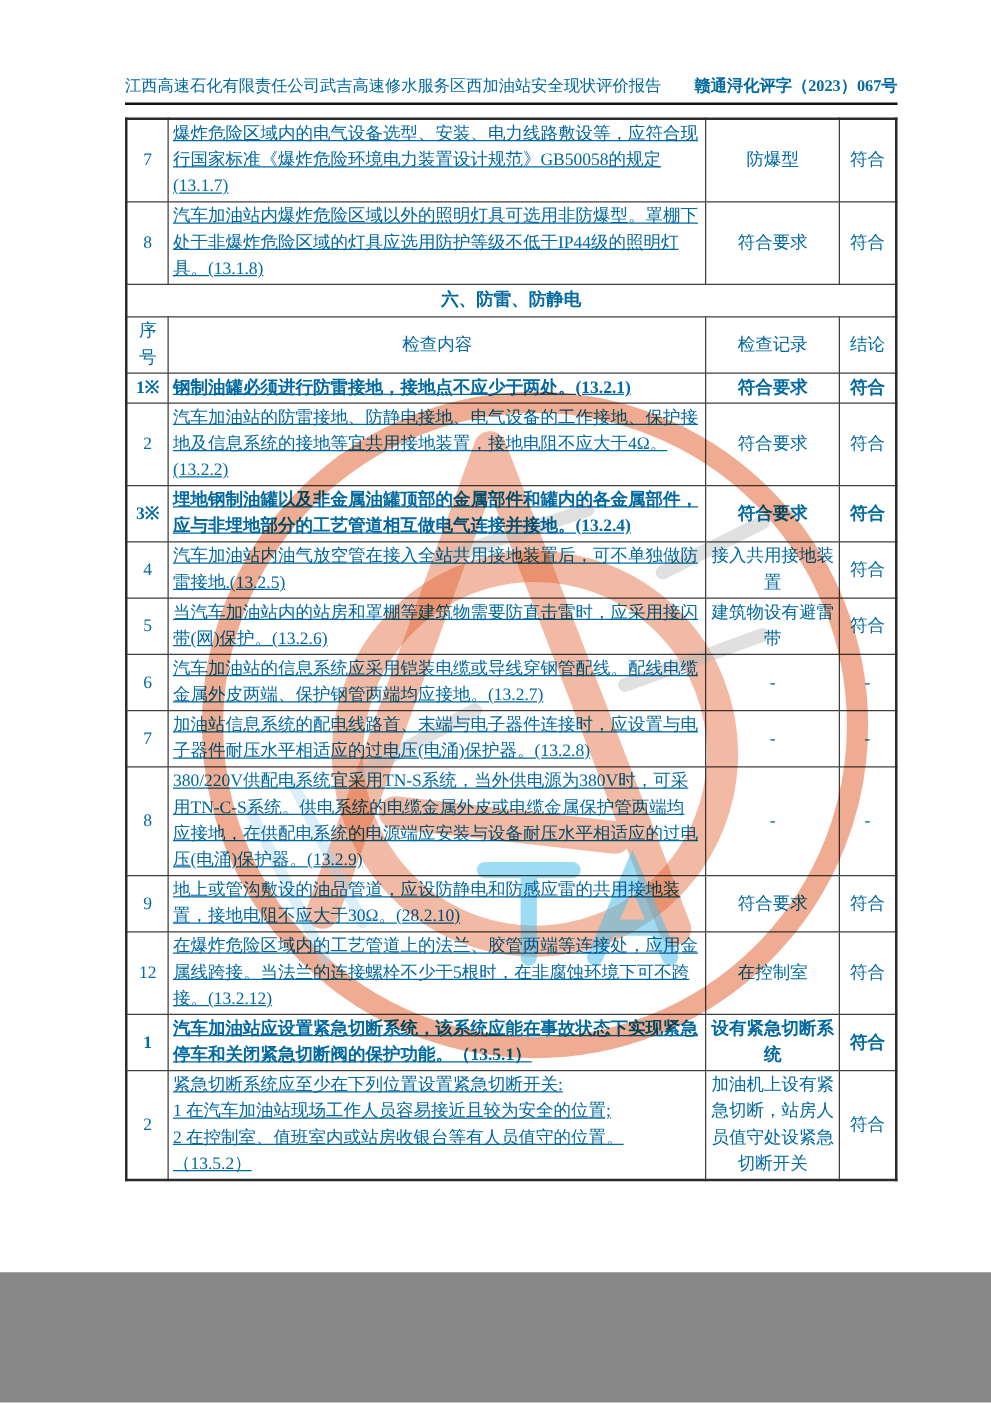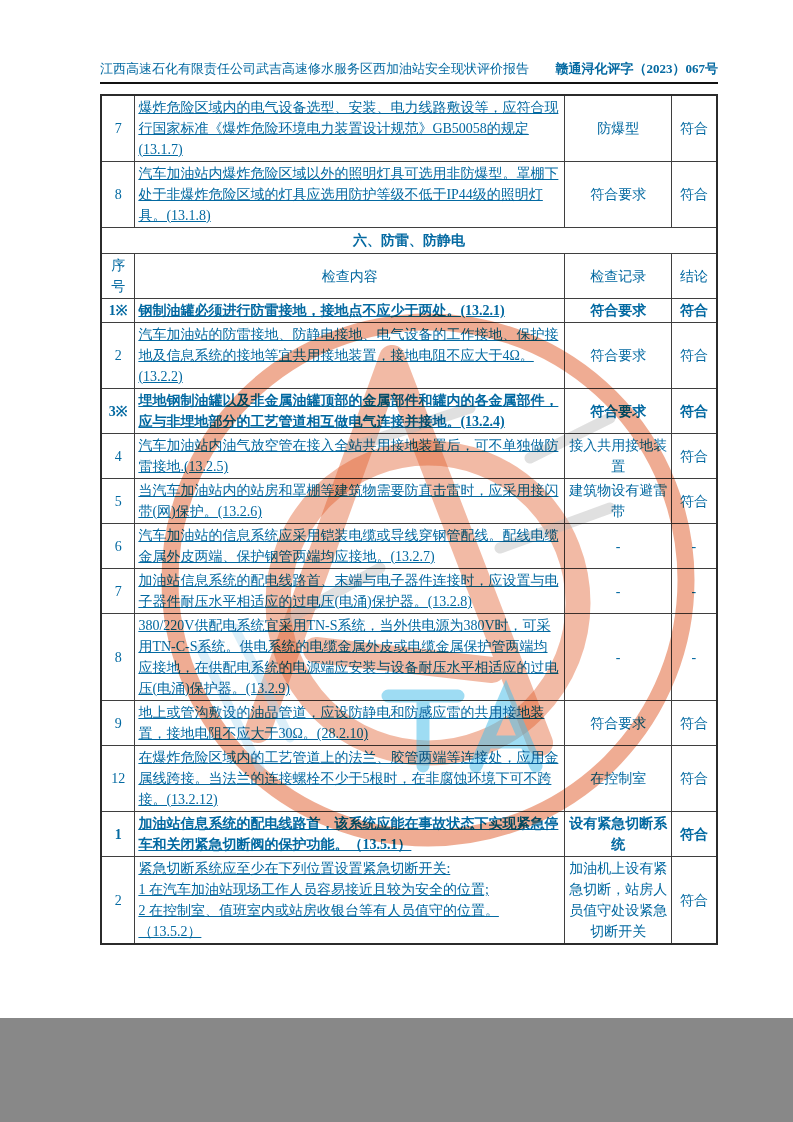--- a/index.html
+++ b/index.html
@@ -135,21 +135,21 @@
             <td class="c-result">符合</td>
           </tr>
           <tr>
             <td class="c-num">12</td>
             <td class="c-content">在爆炸危险区域内的工艺管道上的法兰、胶管两端等连接处，应用金属线跨接。当法兰的连接螺栓不少于5根时，在非腐蚀环境下可不跨接。(13.2.12)</td>
             <td class="c-record">在控制室</td>
             <td class="c-result">符合</td>
           </tr>
           <tr class="bold-row">
             <td class="c-num">1</td>
-            <td class="c-content">加油站信息系统的配电线路首，该系统应能在事故状态下实现紧急停车和关闭紧急切断阀的保护功能。（13.5.1）</td>
+            <td class="c-content">汽车加油站应设置紧急切断系统，该系统应能在事故状态下实现紧急停车和关闭紧急切断阀的保护功能。（13.5.1）</td>
             <td class="c-record">设有紧急切断系统</td>
             <td class="c-result">符合</td>
           </tr>
           <tr>
             <td class="c-num">2</td>
             <td class="c-content">紧急切断系统应至少在下列位置设置紧急切断开关:
 1 在汽车加油站现场工作人员容易接近且较为安全的位置;
 2 在控制室、值班室内或站房收银台等有人员值守的位置。（13.5.2）</td>
             <td class="c-record">加油机上设有紧急切断，站房人员值守处设紧急切断开关</td>
             <td class="c-result">符合</td>

